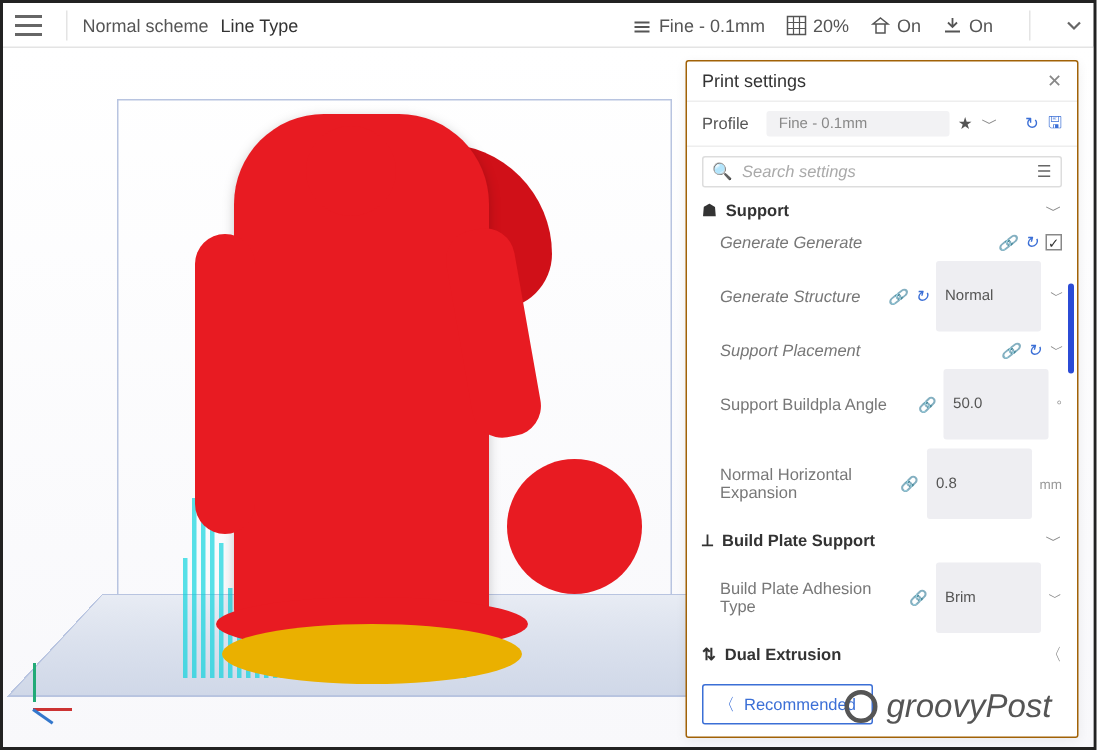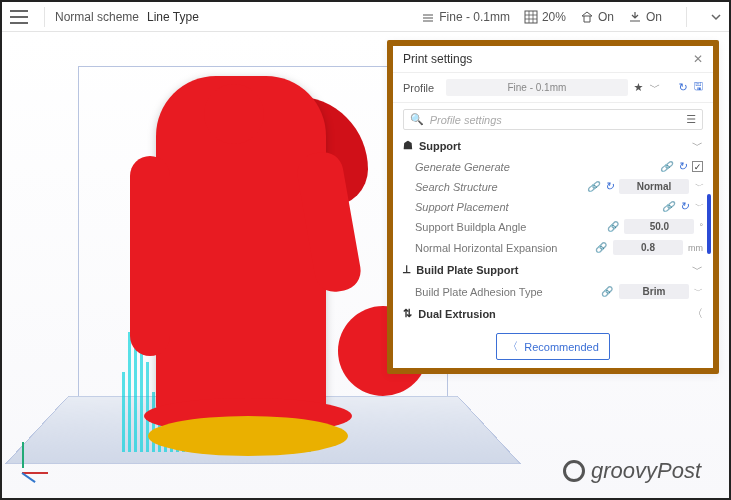--- a/index.html
+++ b/index.html
@@ -23,35 +23,35 @@
 .model .cape{position:absolute;left:160px;top:20px;width:80px;height:110px;background:#d01018;border-radius:0 80px 40px 0;}
 .model .ball{position:absolute;left:210px;top:230px;width:90px;height:90px;background:#e81b22;border-radius:50%;}
 .model .base{position:absolute;left:20px;bottom:0;width:200px;height:40px;background:#eab000;border-radius:50%;}
 .model .basetop{position:absolute;left:16px;bottom:22px;width:208px;height:36px;background:#e81b22;border-radius:50%;}
 .supports{position:absolute;left:120px;top:250px;width:300px;height:170px;display:flex;align-items:flex-end;gap:3px;z-index:0;}
 .supports span{width:3px;background:rgba(0,210,220,.65);}
 .axis{position:absolute;left:12px;bottom:18px;width:40px;height:40px;}
 .axis .y{position:absolute;left:8px;top:0;width:2px;height:26px;background:#2a7;}
 .axis .x{position:absolute;left:8px;bottom:8px;width:26px;height:2px;background:#c33;}
 .axis .z{position:absolute;left:8px;bottom:8px;width:16px;height:2px;background:#37c;transform:rotate(35deg);transform-origin:left;}
-.panel{position:absolute;right:10px;top:38px;width:332px;background:#fff;border:6px solid #a16207;border-radius:2px;box-shadow:0 2px 8px rgba(0,0,0,.06);font-size:11px;color:#555;text-align:center;}
+.panel{position:absolute;right:10px;top:38px;width:262px;background:#fff;border:1px solid #a16207;border-radius:2px;box-shadow:0 2px 8px rgba(0,0,0,.06);font-size:11px;color:#555;}
 .panel .hdr{display:flex;align-items:center;padding:6px 10px;border-bottom:1px solid #eee;font-size:12px;color:#333;}
 .panel .hdr .close{margin-left:auto;color:#888;cursor:pointer;}
 .panel .row{display:flex;align-items:center;padding:5px 10px;gap:6px;}
 .panel .profile-row{border-bottom:1px solid #eee;}
 .panel .profile-val{background:#f2f2f4;padding:3px 8px;border-radius:2px;color:#888;font-size:10px;margin-left:6px;flex:1;}
 .panel .srch{margin:6px 10px 4px;display:flex;align-items:center;border:1px solid #ddd;border-radius:2px;padding:3px 6px;color:#aaa;font-style:italic;}
 .panel .srch .mag{margin-right:6px;font-style:normal;}
 .panel .srch .hamr{margin-left:auto;font-style:normal;color:#666;}
 .panel .section{padding:4px 10px;font-weight:600;color:#333;display:flex;align-items:center;gap:6px;}
 .panel .section .chev{margin-left:auto;color:#888;font-weight:400;}
 .panel .setting{display:flex;align-items:center;padding:3px 10px 3px 22px;font-style:italic;color:#777;}
 .panel .setting.noital{font-style:normal;}
 .panel .setting .icns{margin-left:auto;display:flex;gap:5px;align-items:center;color:#888;}
-.panel .setting .val{background:#eeeef2;padding:2px 6px;border-radius:2px;font-style:normal;min-width:70px;font-size:10px;color:#555;font-weight:bold;}
+.panel .setting .val{background:#eeeef2;padding:18px 6px;border-radius:2px;font-style:normal;min-width:70px;font-size:10px;color:#555;}
 .panel .setting .unit{font-style:normal;font-size:9px;color:#999;}
 .panel .setting .cb{width:11px;height:11px;border:1px solid #888;display:inline-flex;align-items:center;justify-content:center;font-size:9px;color:#333;font-style:normal;}
 .panel .recommended{margin:8px 10px;border:1px solid #3b6fd6;color:#3b6fd6;padding:5px 10px;border-radius:2px;display:inline-flex;align-items:center;gap:6px;font-size:11px;cursor:pointer;}
 .scrollhint{position:absolute;right:2px;top:148px;width:4px;height:60px;background:#2b4bd6;border-radius:3px;}
 .watermark{position:absolute;right:28px;bottom:14px;font-size:22px;font-style:italic;font-weight:500;color:#555;display:flex;align-items:center;gap:6px;font-family:"Segoe UI",sans-serif;}
 .watermark .gear{width:22px;height:22px;border:3px solid #555;border-radius:50%;position:relative;}
 .ic-reset{color:#3b6fd6;}
 .ic-star{color:#555;}
 svg{display:block;}
 .link{font-size:10px;color:#666;}
@@ -167,39 +167,39 @@
     <span>Profile</span>
     <span class="profile-val"><span>Fine - 0.1mm</span></span>
     <span class="ic-star">★</span>
     <span style="color:#888">﹀</span>
     <span style="width:6px"></span>
     <span class="ic-reset">↻</span>
     <span class="ic-reset">🖫</span>
   </div>
   <div class="srch">
     <span class="mag">🔍</span>
-    <span>Profile settings</span>
+    <span>Search settings</span>
     <span class="hamr">☰</span>
   </div>
 
   <div class="section">
     <span>☗</span>
     <span>Support</span>
     <span class="chev">﹀</span>
   </div>
   <div class="setting">
     <span>Generate Generate</span>
     <div class="icns">
       <span class="link">🔗</span>
       <span class="ic-reset">↻</span>
       <span class="cb">✓</span>
     </div>
   </div>
   <div class="setting">
-    <span>Search Structure</span>
+    <span>Generate Structure</span>
     <div class="icns">
       <span class="link">🔗</span>
       <span class="ic-reset">↻</span>
       <span class="val">Normal</span>
       <span style="color:#888;font-size:9px">﹀</span>
     </div>
   </div>
   <div class="setting">
     <span>Support Placement</span>
     <div class="icns">

